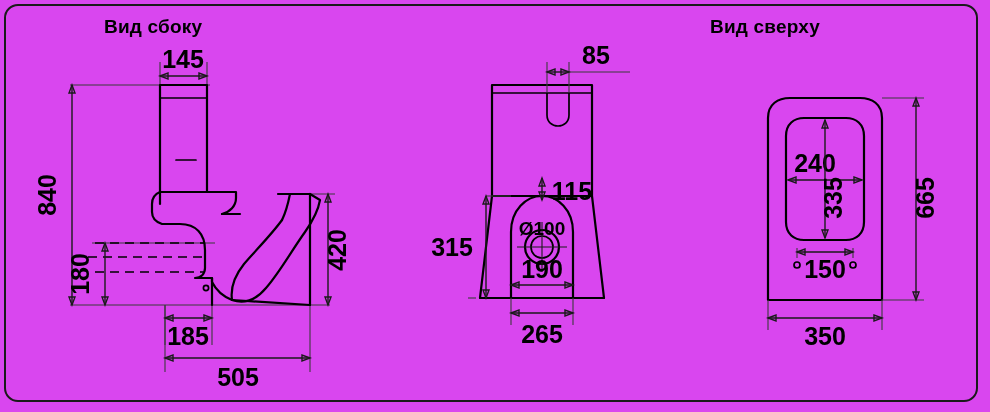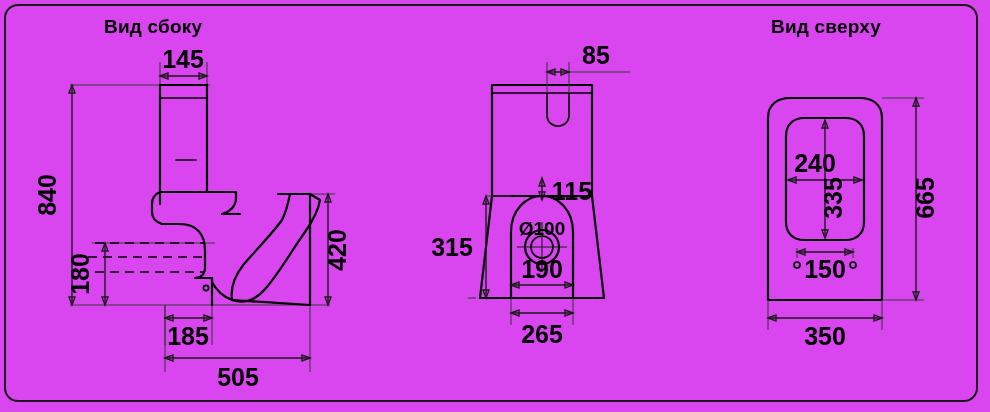--- a/index.html
+++ b/index.html
@@ -33,21 +33,21 @@
     position: absolute;
     font-family: "Liberation Sans", sans-serif;
     font-weight: bold;
     font-size: 19px;
     color: #000000;
     white-space: nowrap;
     letter-spacing: 0.2px;
   }
   #title-side  { left: 104px; top: 16px; }
   #title-rear  { left: 466px; top: 16px; }
-  #title-top   { left: 771px; top: 16px; }
+  #title-top   { left: 710px; top: 16px; }
 
   svg.view-svg {
     position: absolute;
     overflow: visible;
   }
   svg.view-svg text {
     font-family: "Liberation Sans", sans-serif;
     font-weight: bold;
     fill: #000000;
   }

